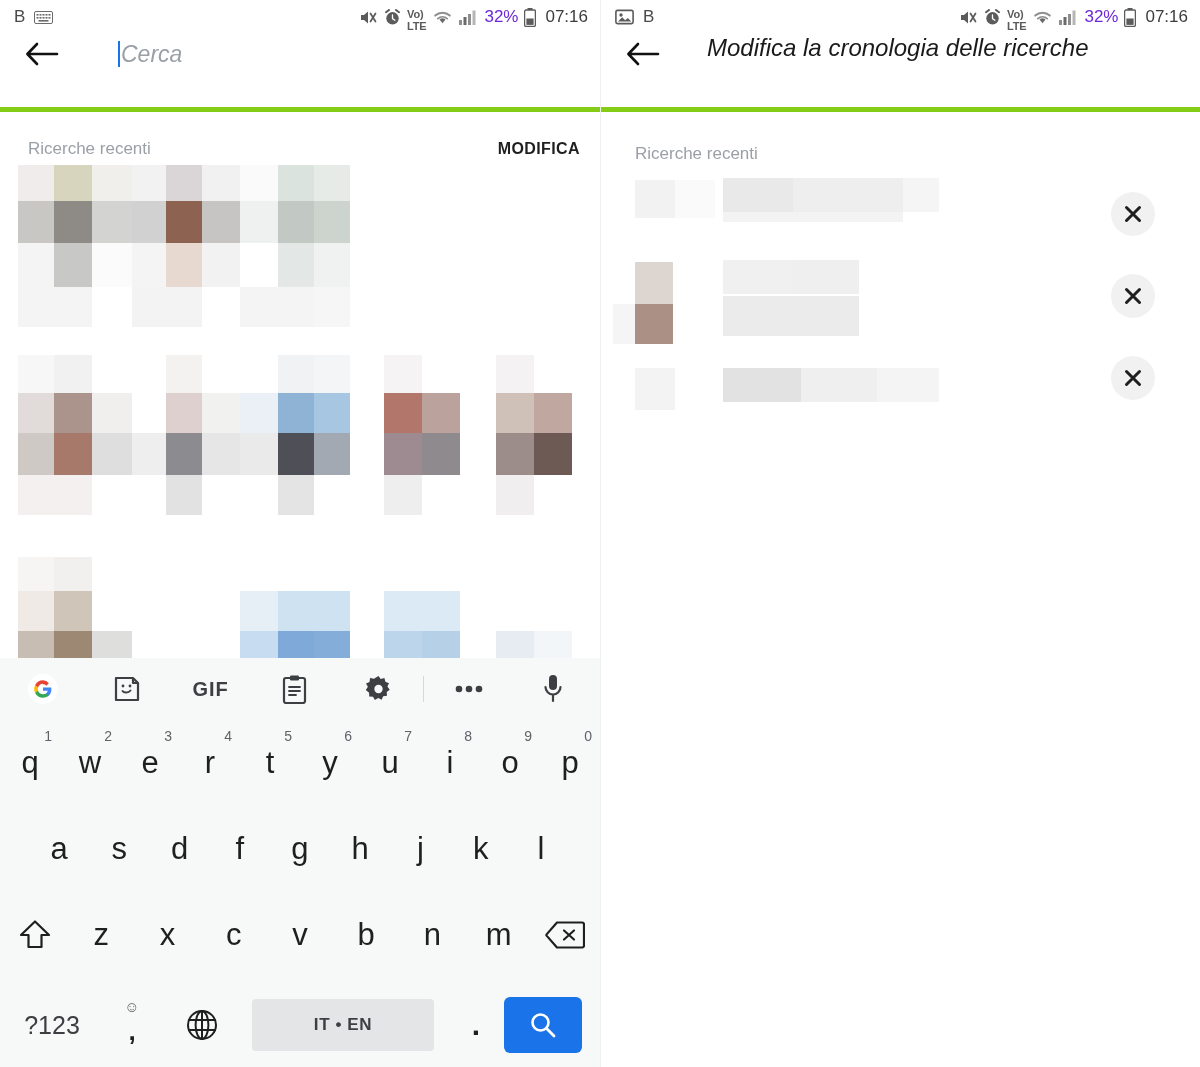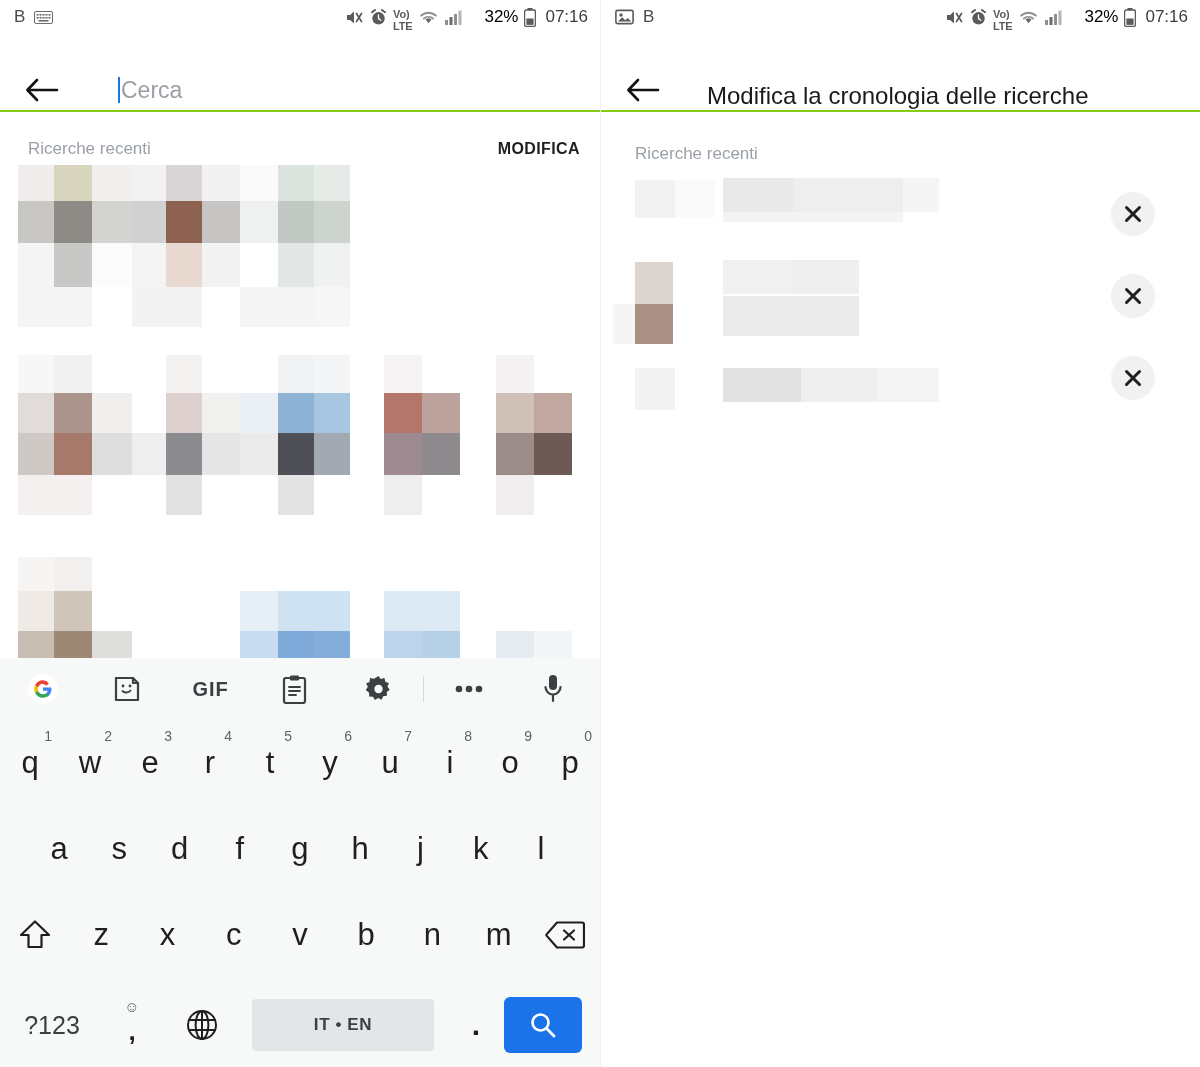--- a/index.html
+++ b/index.html
@@ -27,34 +27,35 @@
     height: 34px;
     display: flex; align-items: center;
     padding: 0 12px 0 14px;
     color: #5b5b5b;
     font-size: 17px;
   }
   .sb-left { display: flex; align-items: center; gap: 9px; }
   .sb-right { margin-left: auto; display: flex; align-items: center; gap: 6px; }
   .sb-letter { font-size: 17px; color: #4a4a4a; font-weight: 400; letter-spacing: 0; }
   .sb-ico { display: inline-flex; align-items: center; }
-  .sb-pct { font-size: 17px; color: #000000; margin-left: 14px; }
+  .sb-pct { font-size: 17px; color: #6d28d9; margin-left: 0; }
   .sb-time { font-size: 17px; color: #3c3c3c; margin-left: 3px; }
   .volte {
     font-size: 11px; line-height: 7.5px; color: #5b5b5b;
     text-align: center; font-weight: 700; letter-spacing: -0.2px;
   }
 
   
   .appbar {
     height: 78px;
-    display: flex; align-items: flex-end;
+    display: flex; align-items: flex-start;
     padding: 0 20px 0 22px;
-    border-bottom: 2px solid #84cc16;
+    border-bottom: 5px solid #84cc16;
     background: #fff;
+    font-style: italic;
   }
   .back-arrow { width: 40px; height: 40px; display: flex; align-items: center; justify-content: center; cursor: pointer; }
   .appbar-title {
     margin-left: 44px;
     font-size: 24px; color: #1a1a1a; font-weight: 400;
     white-space: nowrap;
   }
   .search-field {
     margin-left: 56px;
     display: flex; align-items: center;

